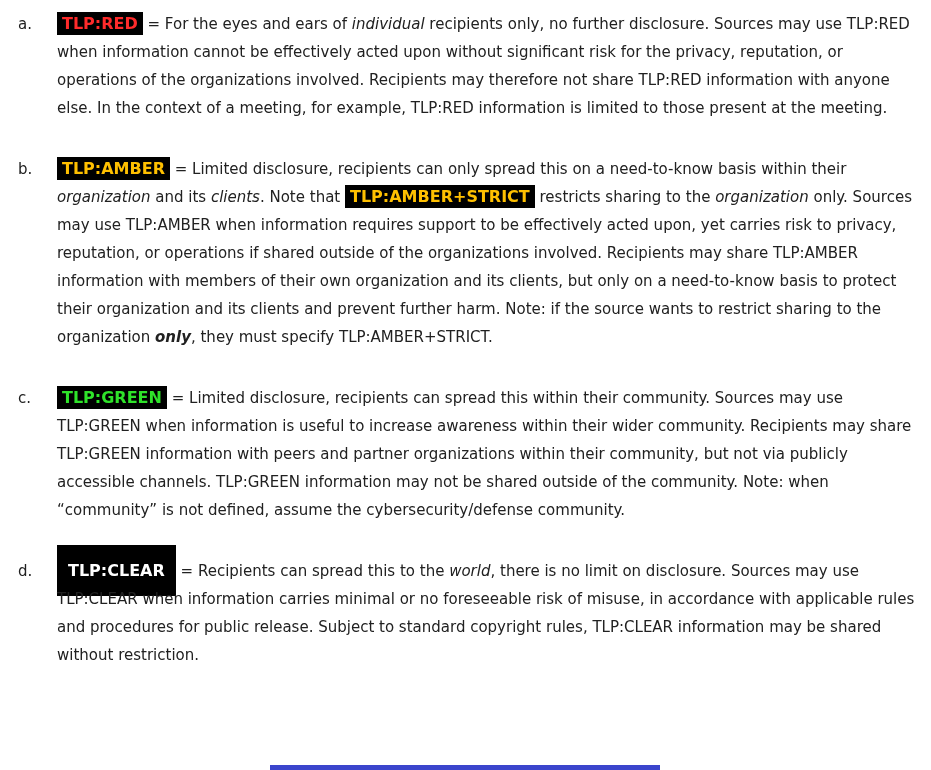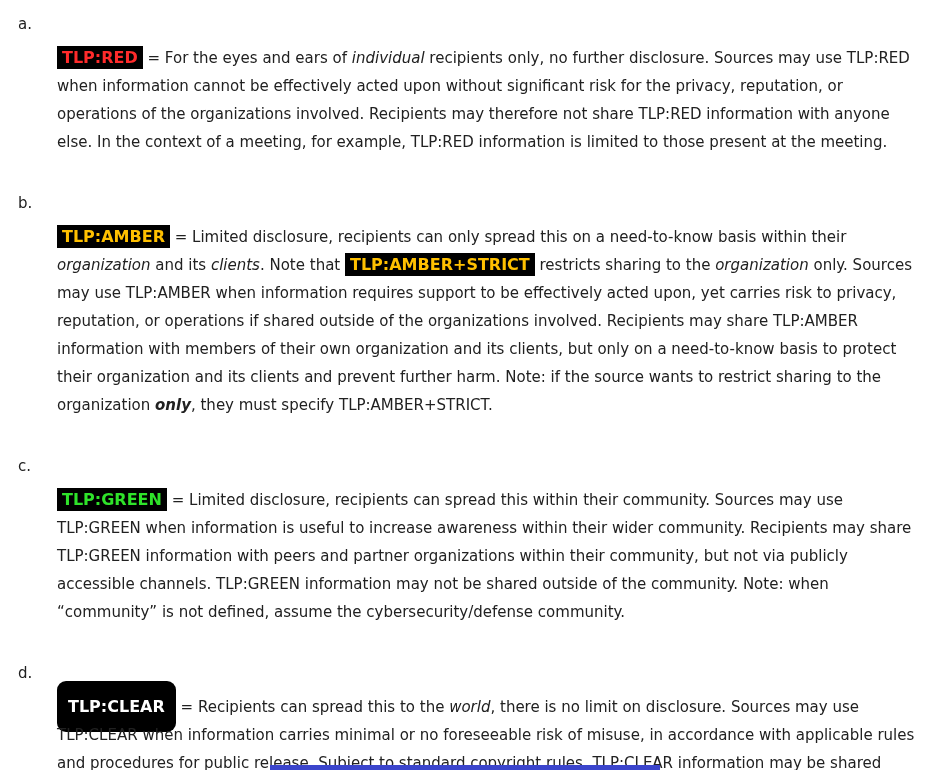--- a/index.html
+++ b/index.html
@@ -31,32 +31,30 @@
   .marker {
     flex: 0 0 39px;
     font-size: 15px;
     line-height: 28px;
   }
   .body {
     flex: 1 1 auto;
     font-size: 15px;
     line-height: 28px;
     padding-right: 4px;
-    margin-top: 34px;
   }
   .badge {
     background: #000000;
     font-weight: 700;
     font-size: 16px;
     padding: 2px 5px;
     white-space: nowrap;
   }
   .badge.wide {
     padding: 16px 11px;
-    border-radius: 9px;
   }
   .it { font-style: italic; }
   .bd { font-weight: 700; font-style: italic; }
   .bottom-bar {
     position: absolute;
     left: 270px;
     bottom: 0;
     width: 390px;
     height: 5px;
   }

